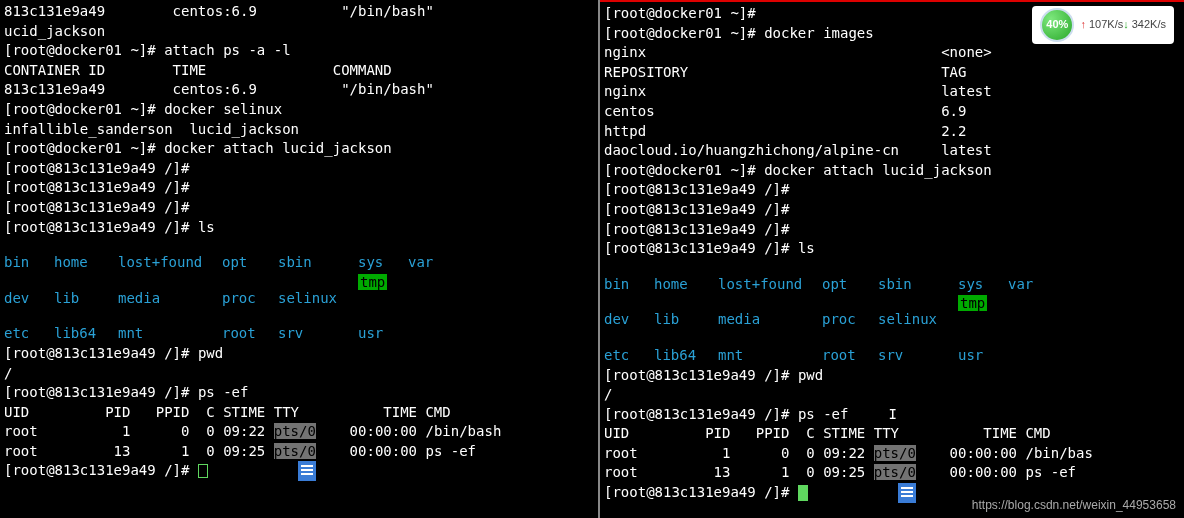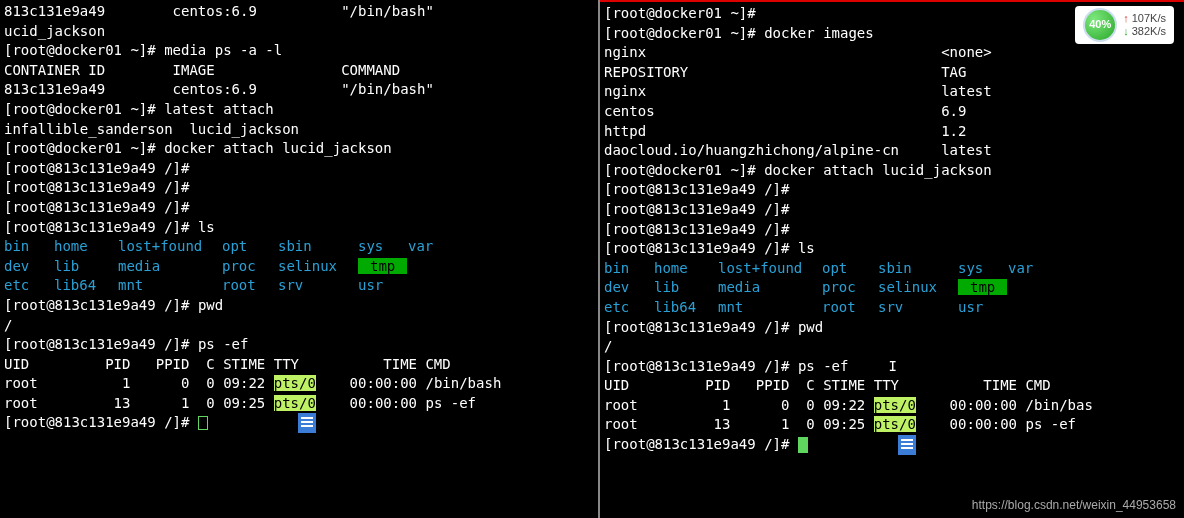--- a/index.html
+++ b/index.html
@@ -17,23 +17,23 @@
   }
   .pane {
     height: 518px;
     overflow: hidden;
     padding: 2px 4px;
     position: relative;
   }
   .pane.left { width: 600px; border-right: 2px solid #888; }
   .pane.right { width: 584px; border-top: 2px solid #d00; }
   .line { white-space: pre; }
-  .cyan { color: #2aa1d6; }
-  .tmp { background: #0a0; color: #000; padding: 0 12px; }
-  .hl { background: #bef264; color: #000; }
+  .cyan { color: #2aa1d6; margin-top: 16px; }
+  .tmp { background: #0a0; color: #000; padding: 0 2px; }
+  .hl { background: #737373; color: #000; }
   .cursor-g { background: #5fd75f; display: inline-block; width: 10px; height: 16px; vertical-align: middle; }
   .cursor-box { display: inline-block; width: 10px; height: 14px; border: 1px solid #5fd75f; vertical-align: middle; }
   .text-cursor { color: #fff; display:inline-block; }
   .speed-widget {
     position: absolute;
     top: 6px; right: 10px;
     display: flex;
     align-items: center;
     gap: 6px;
     background: #fff;
@@ -44,21 +44,21 @@
     font-family: sans-serif;
   }
   .speed-circle {
     width: 34px; height: 34px;
     border-radius: 50%;
     background: radial-gradient(circle at 30% 30%, #7de87d, #2aa82a);
     display: flex; align-items: center; justify-content: center;
     color: #fff; font-size: 11px; font-weight: bold;
     border: 2px solid #cde;
   }
-  .speed-arrows { display: flex; flex-direction: column; line-height: 1.2; }
+  .speed-arrows { display: flex; flex-direction: row; line-height: 1.2; }
   .arr-up { color: #d33; }
   .arr-dn { color: #3a3; }
   .watermark {
     position: absolute;
     bottom: 4px; right: 8px;
     font-size: 12px;
     color: #aaa;
     font-family: sans-serif;
   }
   .doc-icon {
@@ -78,24 +78,24 @@
   }
   .ls-row { display: flex; }
   .ls-col { display: inline-block; }
 </style>
 </head>
 <body>
 
 <div class="pane left">
   <div class="line">813c131e9a49        centos:6.9          "/bin/bash"</div>
   <div class="line">ucid_jackson</div>
-  <div class="line"><span>[root@docker01 ~]# </span><span>media ps -a -l</span></div>
-  <div class="line">CONTAINER ID        IMAGE               COMMAND</div>
+  <div class="line"><span>[root@docker01 ~]# </span><span>attach ps -a -l</span></div>
+  <div class="line">CONTAINER ID        TIME               COMMAND</div>
   <div class="line">813c131e9a49        centos:6.9          "/bin/bash"</div>
-  <div class="line"><span>[root@docker01 ~]# </span><span>latest attach</span></div>
+  <div class="line"><span>[root@docker01 ~]# </span><span>docker selinux</span></div>
   <div class="line">infallible_sanderson  lucid_jackson</div>
   <div class="line"><span>[root@docker01 ~]# </span><span>docker attach lucid_jackson</span></div>
   <div class="line">[root@813c131e9a49 /]#</div>
   <div class="line">[root@813c131e9a49 /]#</div>
   <div class="line">[root@813c131e9a49 /]#</div>
   <div class="line"><span>[root@813c131e9a49 /]# </span><span>ls</span></div>
   <div class="line ls-row"><span class="ls-col cyan" style="width: 50px;">bin</span><span class="ls-col cyan" style="width: 64px;">home</span><span class="ls-col cyan" style="width: 104px;">lost+found</span><span class="ls-col cyan" style="width: 56px;">opt</span><span class="ls-col cyan" style="width: 80px;">sbin</span><span class="ls-col cyan" style="width: 50px;">sys</span><span class="ls-col cyan" style="width: 40px;">var</span></div>
   <div class="line ls-row"><span class="ls-col cyan" style="width: 50px;">dev</span><span class="ls-col cyan" style="width: 64px;">lib</span><span class="ls-col cyan" style="width: 104px;">media</span><span class="ls-col cyan" style="width: 56px;">proc</span><span class="ls-col cyan" style="width: 80px;">selinux</span><span class="ls-col" style="width: 50px;"><span class="tmp">tmp</span></span></div>
   <div class="line ls-row"><span class="ls-col cyan" style="width: 50px;">etc</span><span class="ls-col cyan" style="width: 64px;">lib64</span><span class="ls-col cyan" style="width: 104px;">mnt</span><span class="ls-col cyan" style="width: 56px;">root</span><span class="ls-col cyan" style="width: 80px;">srv</span><span class="ls-col cyan" style="width: 50px;">usr</span></div>
   <div class="line"><span>[root@813c131e9a49 /]# </span><span>pwd</span></div>
@@ -107,21 +107,21 @@
   <div class="line"><span>[root@813c131e9a49 /]# </span><span class="cursor-box"></span><span style="display:inline-block;width:90px"></span><span class="doc-icon"></span></div>
 </div>
 
 <div class="pane right">
   <div class="line">[root@docker01 ~]#</div>
   <div class="line"><span>[root@docker01 ~]# </span><span>docker images</span></div>
   <div class="line">nginx                                   &lt;none&gt;</div>
   <div class="line">REPOSITORY                              TAG</div>
   <div class="line">nginx                                   latest</div>
   <div class="line">centos                                  6.9</div>
-  <div class="line">httpd                                   1.2</div>
+  <div class="line">httpd                                   2.2</div>
   <div class="line">daocloud.io/huangzhichong/alpine-cn     latest</div>
   <div class="line"><span>[root@docker01 ~]# </span><span>docker attach lucid_jackson</span></div>
   <div class="line">[root@813c131e9a49 /]#</div>
   <div class="line">[root@813c131e9a49 /]#</div>
   <div class="line">[root@813c131e9a49 /]#</div>
   <div class="line"><span>[root@813c131e9a49 /]# </span><span>ls</span></div>
   <div class="line ls-row"><span class="ls-col cyan" style="width: 50px;">bin</span><span class="ls-col cyan" style="width: 64px;">home</span><span class="ls-col cyan" style="width: 104px;">lost+found</span><span class="ls-col cyan" style="width: 56px;">opt</span><span class="ls-col cyan" style="width: 80px;">sbin</span><span class="ls-col cyan" style="width: 50px;">sys</span><span class="ls-col cyan" style="width: 40px;">var</span></div>
   <div class="line ls-row"><span class="ls-col cyan" style="width: 50px;">dev</span><span class="ls-col cyan" style="width: 64px;">lib</span><span class="ls-col cyan" style="width: 104px;">media</span><span class="ls-col cyan" style="width: 56px;">proc</span><span class="ls-col cyan" style="width: 80px;">selinux</span><span class="ls-col" style="width: 50px;"><span class="tmp">tmp</span></span></div>
   <div class="line ls-row"><span class="ls-col cyan" style="width: 50px;">etc</span><span class="ls-col cyan" style="width: 64px;">lib64</span><span class="ls-col cyan" style="width: 104px;">mnt</span><span class="ls-col cyan" style="width: 56px;">root</span><span class="ls-col cyan" style="width: 80px;">srv</span><span class="ls-col cyan" style="width: 50px;">usr</span></div>
   <div class="line"><span>[root@813c131e9a49 /]# </span><span>pwd</span></div>
@@ -130,17 +130,17 @@
   <div class="line">UID         PID   PPID  C STIME TTY          TIME CMD</div>
   <div class="line"><span>root          1      0  0 09:22 </span><span class="hl">pts/0</span><span>    00:00:00 /bin/bas</span></div>
   <div class="line"><span>root         13      1  0 09:25 </span><span class="hl">pts/0</span><span>    00:00:00 ps -ef</span></div>
   <div class="line"><span>[root@813c131e9a49 /]# </span><span class="cursor-g"></span><span style="display:inline-block;width:90px"></span><span class="doc-icon"></span></div>
 </div>
 
 <div class="speed-widget">
   <div class="speed-circle">40%</div>
   <div class="speed-arrows">
     <div><span class="arr-up">↑</span> <span>107K/s</span></div>
-    <div><span class="arr-dn">↓</span> <span>382K/s</span></div>
+    <div><span class="arr-dn">↓</span> <span>342K/s</span></div>
   </div>
 </div>
 
 <div class="watermark">https://blog.csdn.net/weixin_44953658</div>
 
 </body></html>

